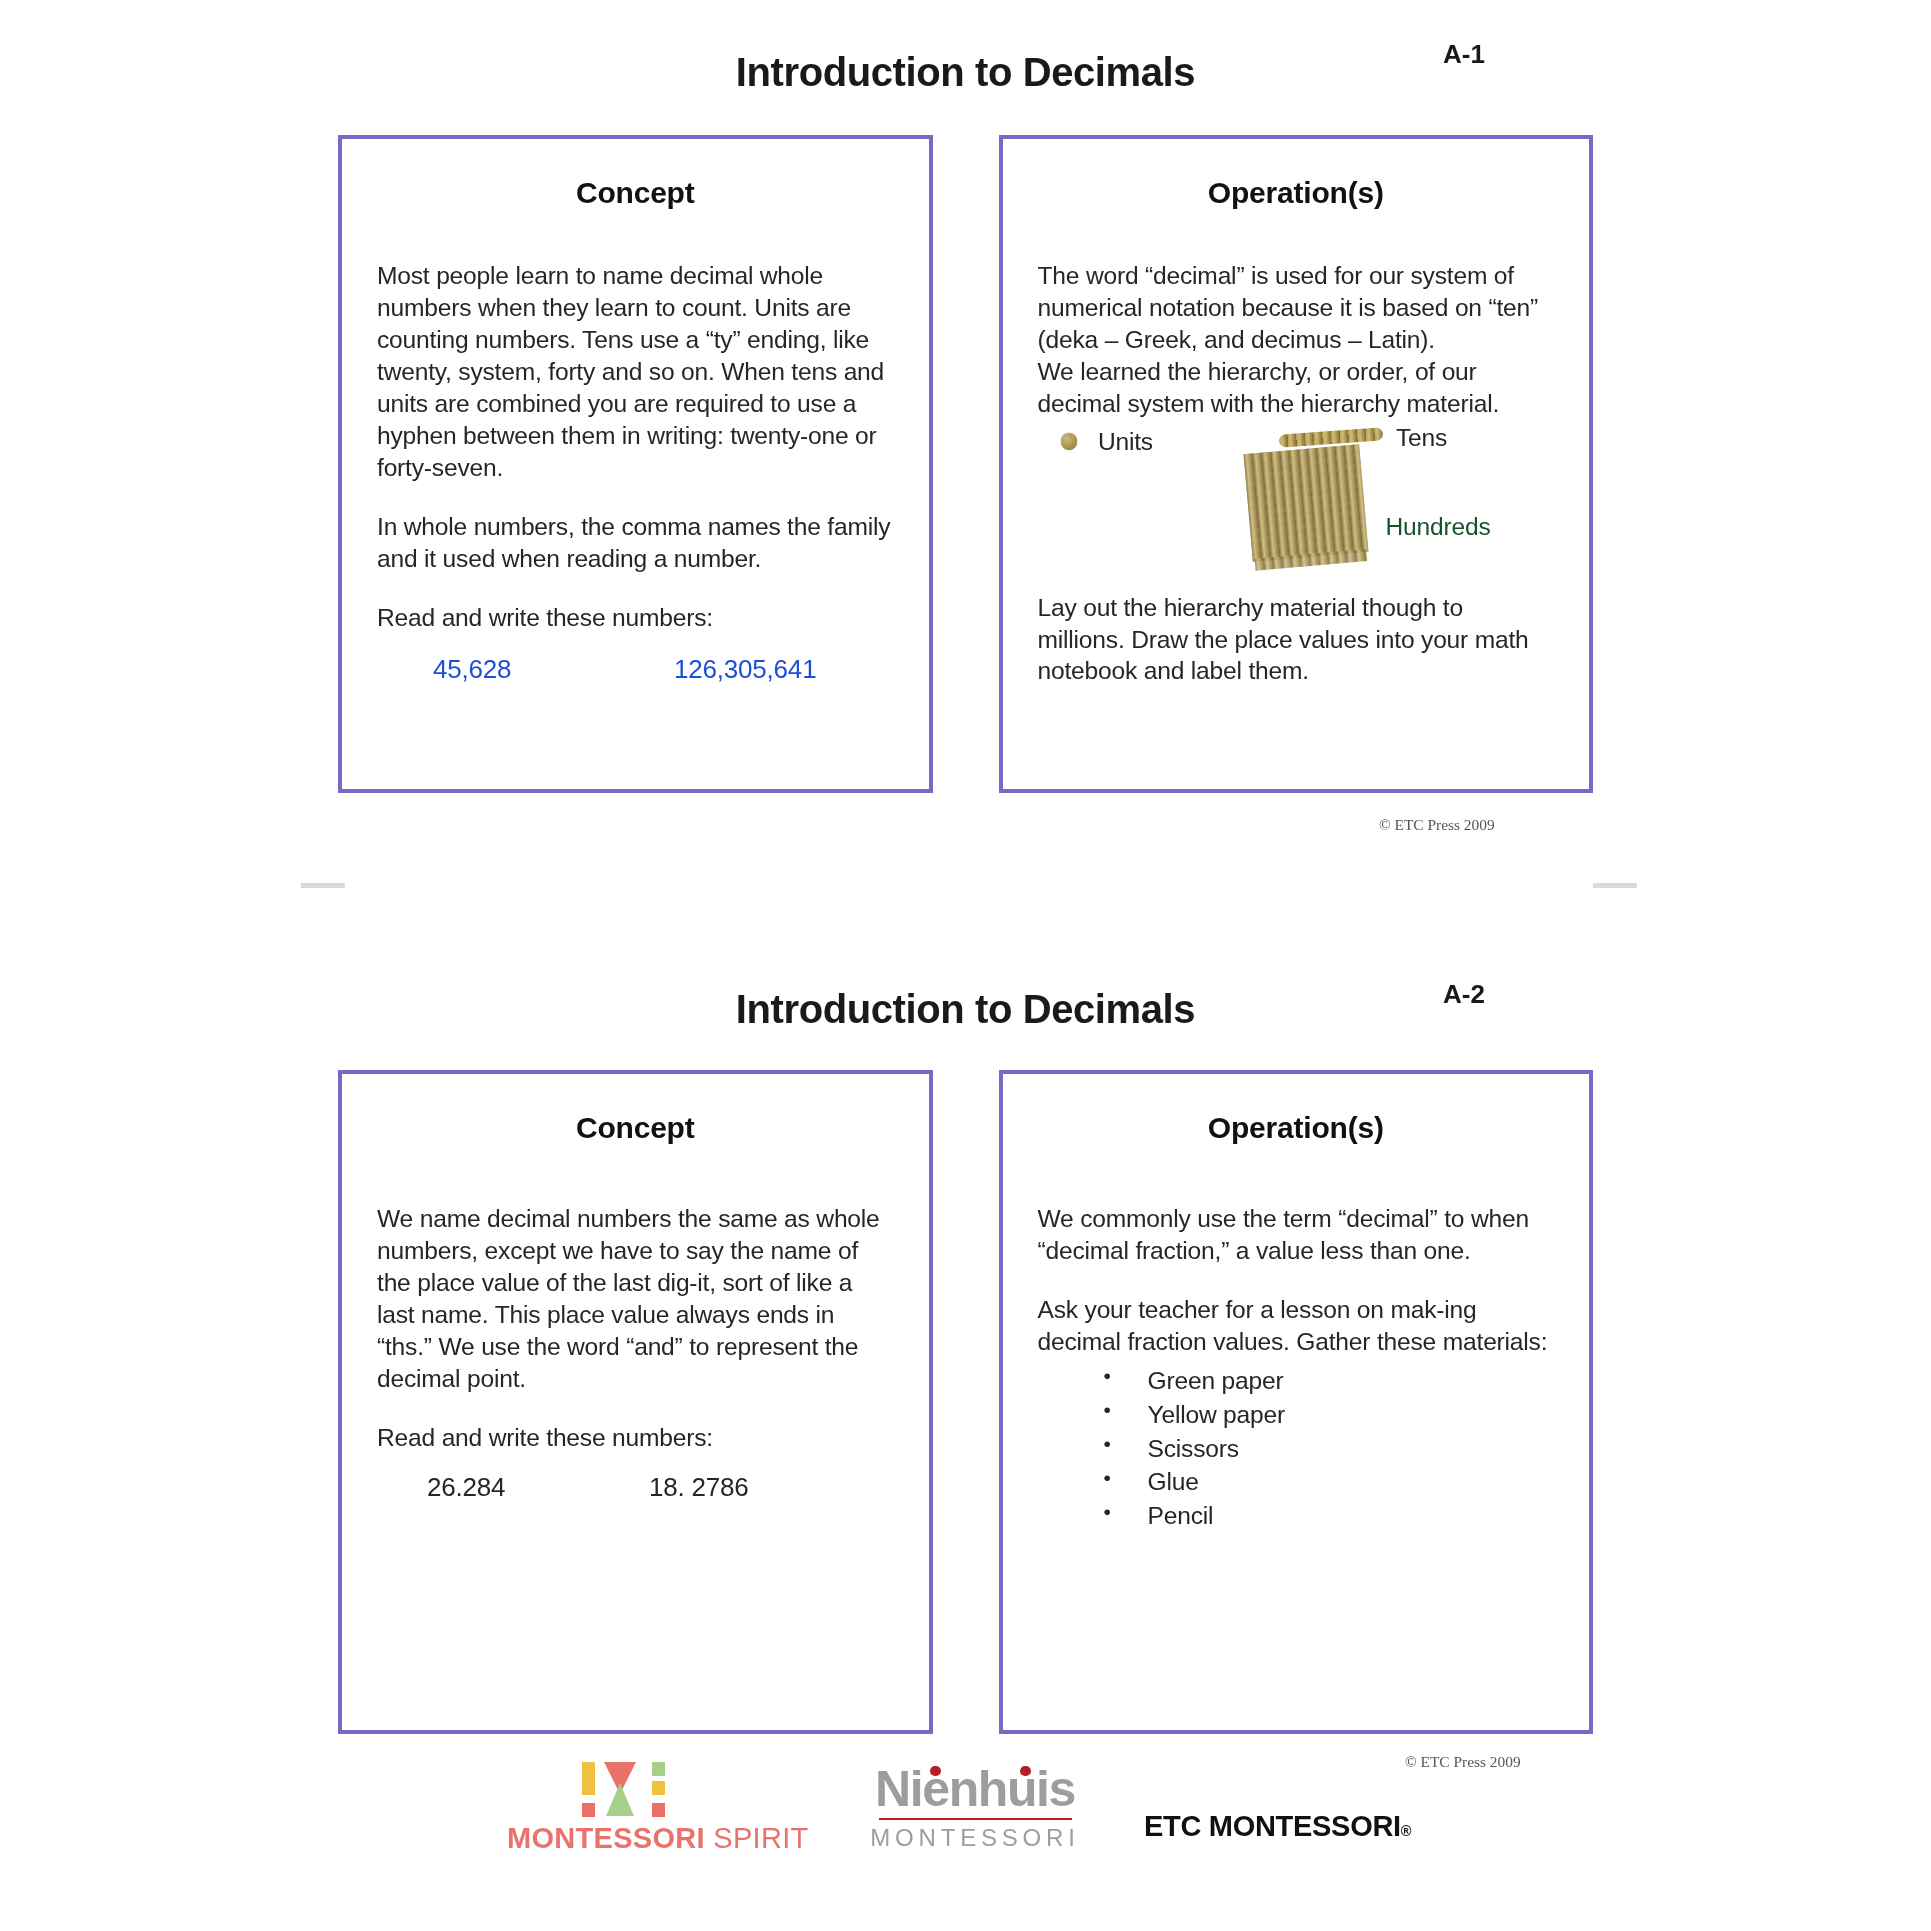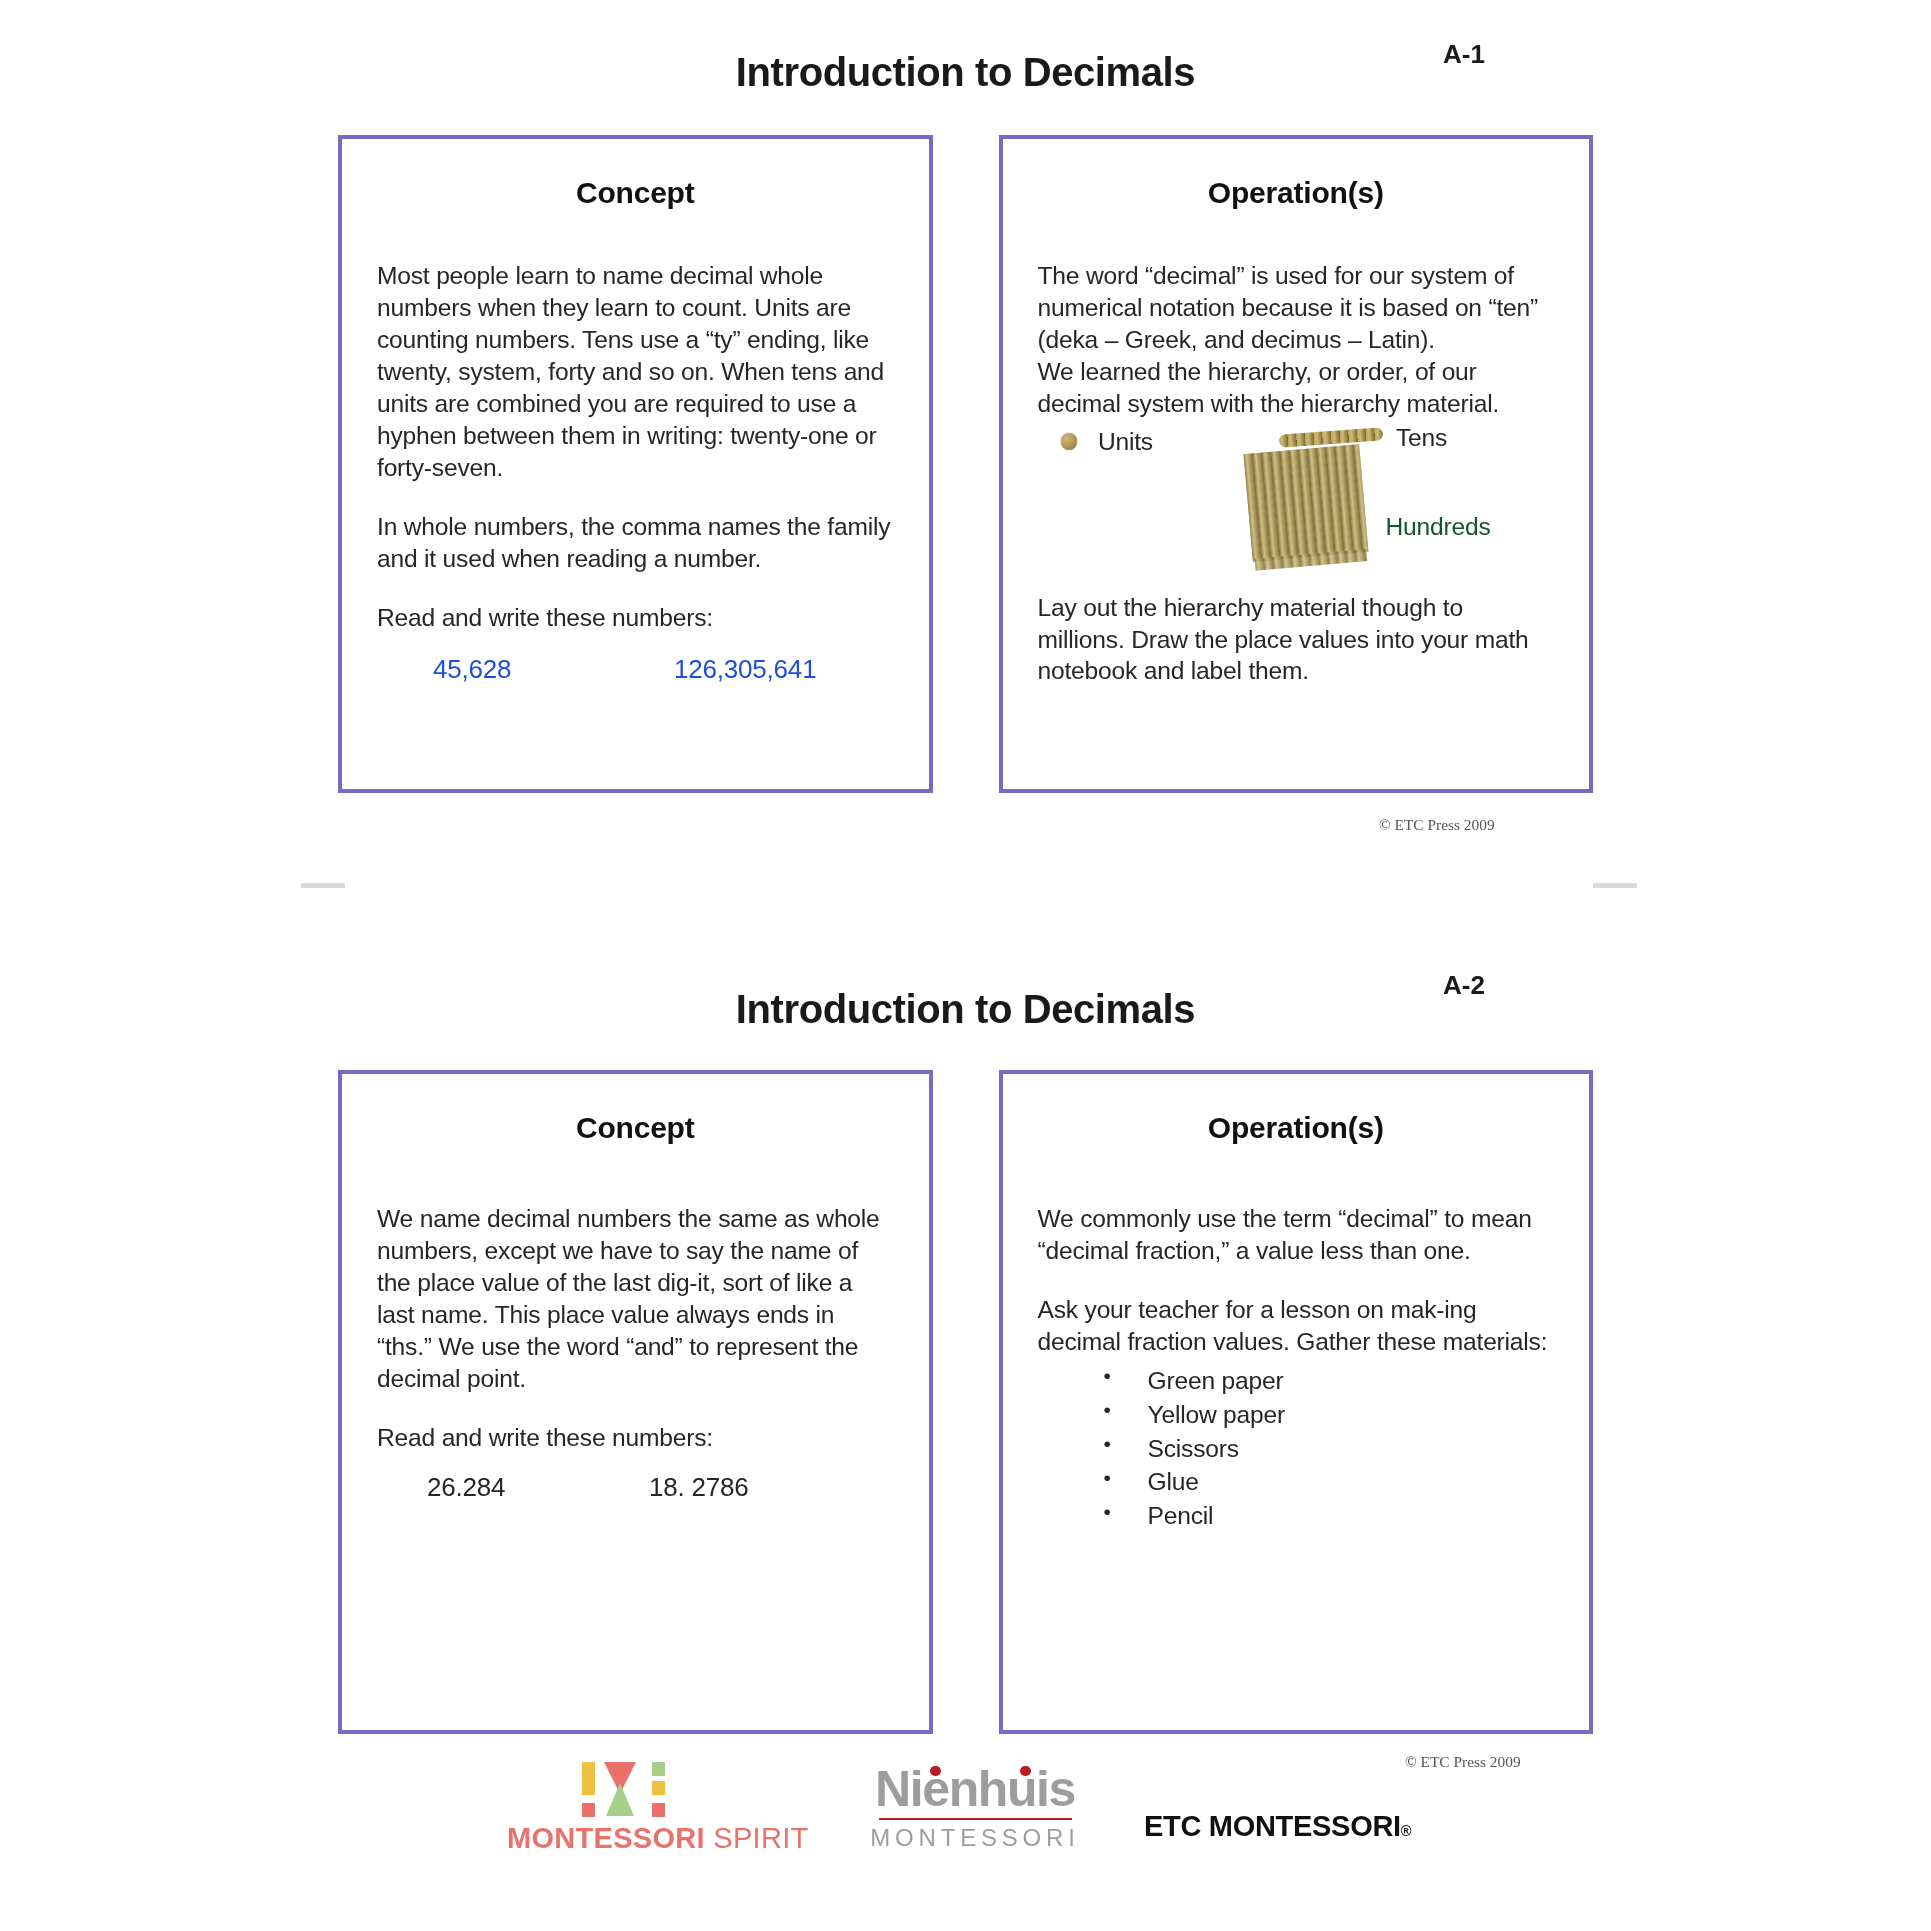--- a/index.html
+++ b/index.html
@@ -322,40 +322,40 @@
     <div class="copyright" style="left:1379px; top:816px;">© ETC Press 2009</div>
 
     <div class="tick" style="left:301px; top:883px; width:44px;"></div>
     <div class="tick" style="left:1593px; top:883px; width:44px;"></div>
   </div>
 
   <div class="sheet sheet-2">
 
     <div class="sheet-title" style="top:60px;">Introduction to Decimals</div>
 
-    <div class="sheet-code" style="left:1443px; top:43px;">A-2</div>
+    <div class="sheet-code" style="left:1443px; top:52px;">A-2</div>
 
     <div class="cards" style="top:143px;">
 
       <div class="card card-2">
         <div class="card-head">Concept</div>
         <div class="card-body" style="padding-top:58px;">
           <p>We name decimal numbers the same as whole numbers, except we have to say the name of the place value of the last dig-it, sort of like a last name. This place value always ends in “ths.” We use the word “and” to represent the decimal point.</p>
           <p class="tight">Read and write these numbers:</p>
           <div class="numbers-row-2">
             <div class="n1">26.284</div>
             <div class="n2">18. 2786</div>
           </div>
         </div>
       </div>
 
       <div class="card card-2">
         <div class="card-head">Operation(s)</div>
         <div class="card-body" style="padding-top:58px;">
-          <p>We commonly use the term “decimal” to mean “decimal fraction,” a value less than one.</p>
+          <p>We commonly use the term “decimal” to when “decimal fraction,” a value less than one.</p>
           <p class="tight">Ask your teacher for a lesson on mak-ing decimal fraction values. Gather these materials:</p>
 
           <ul class="bullets">
             <li>Green paper</li>
             <li>Yellow paper</li>
             <li>Scissors</li>
             <li>Glue</li>
             <li>Pencil</li>
           </ul>
         </div>

